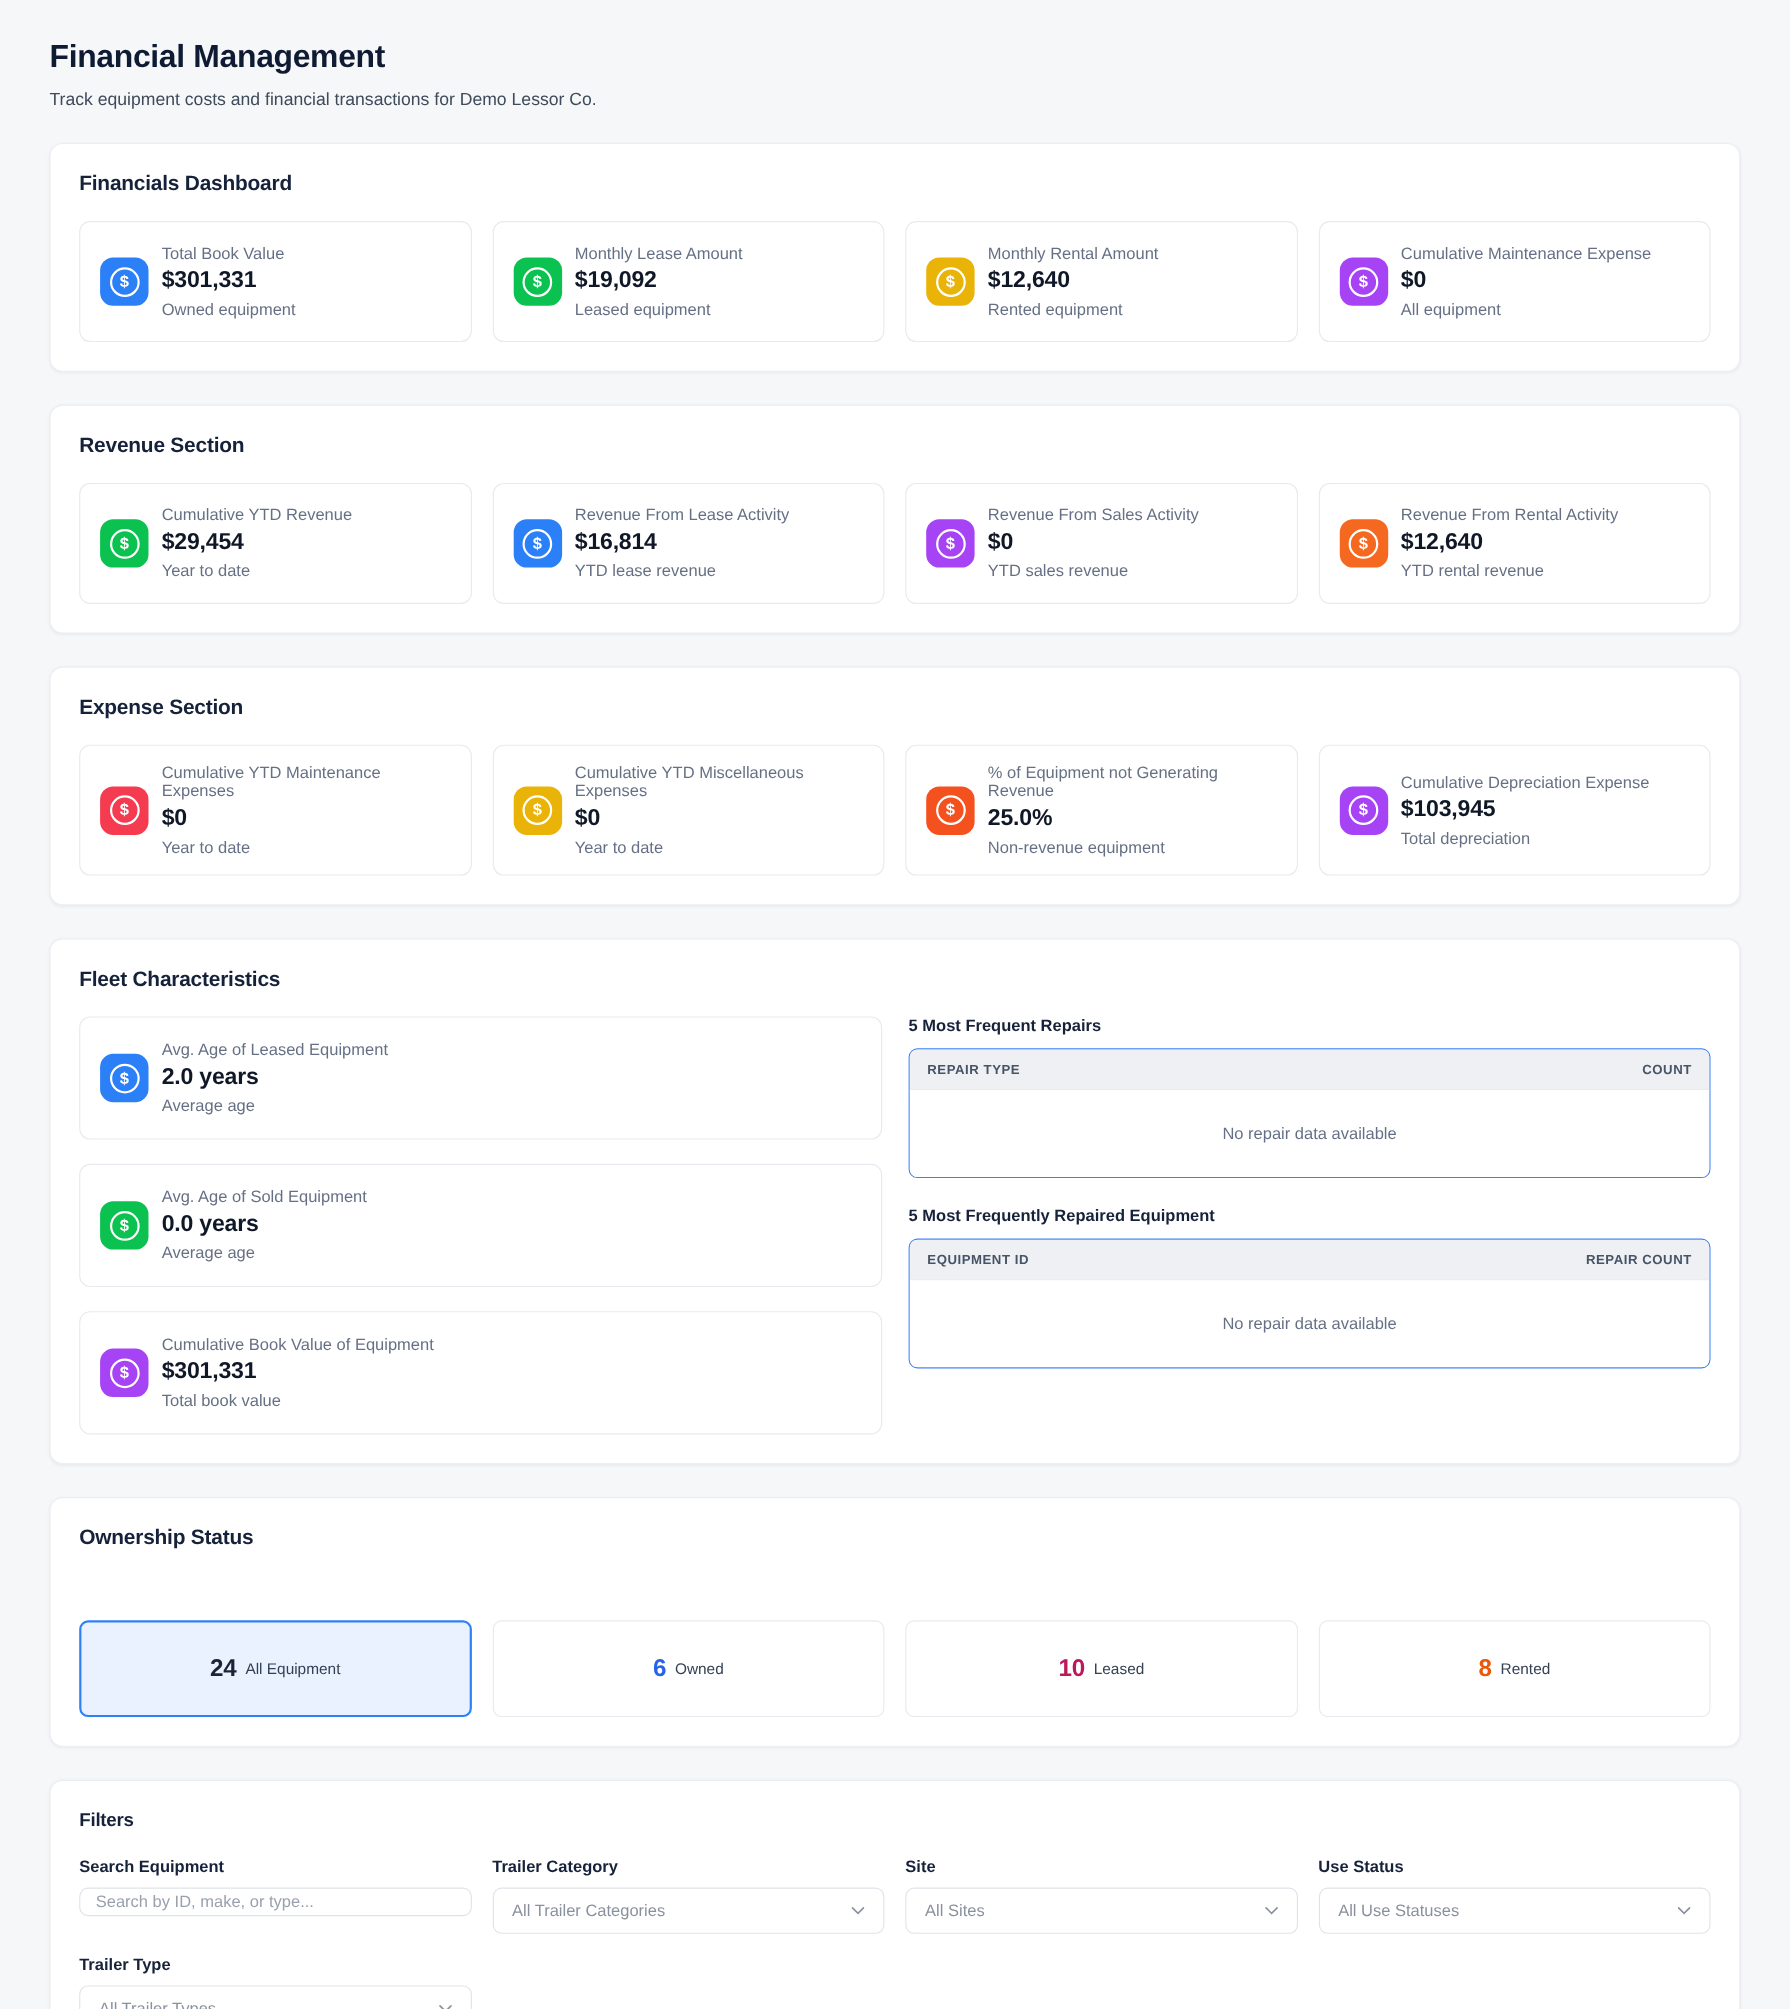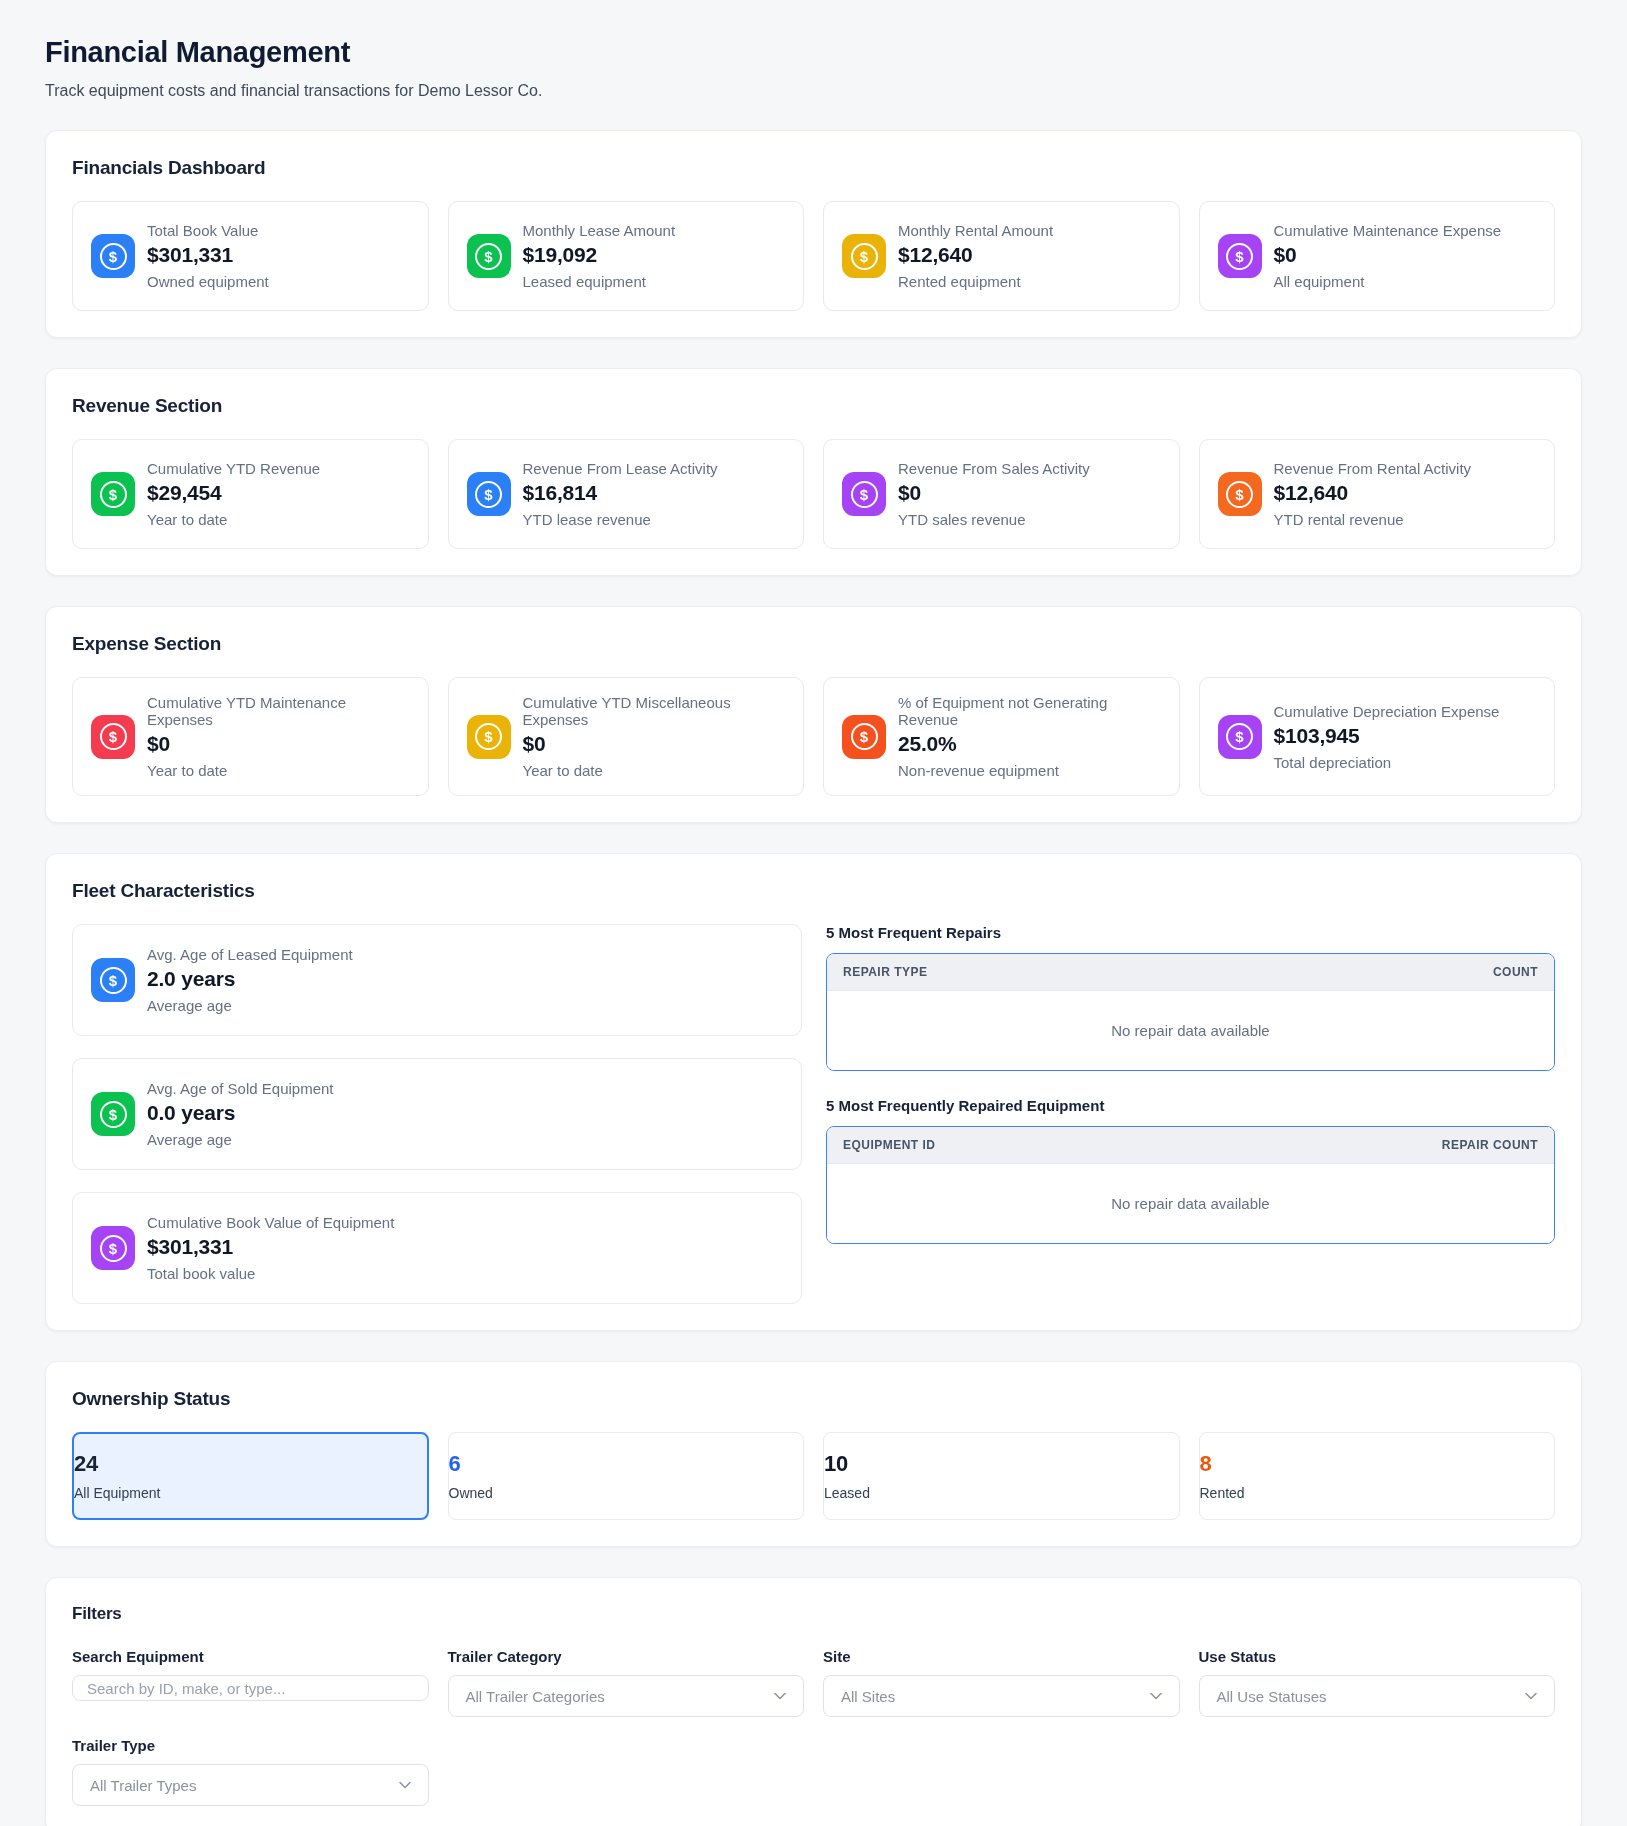--- a/index.html
+++ b/index.html
@@ -56,22 +56,22 @@
     padding: 11px 16px; border-bottom: 1px solid #e7eaee;
   }
   .mt-head span {
     font-size: 12px; font-weight: 700; color: #475467;
     text-transform: uppercase; letter-spacing: 0.04em;
   }
   .mt-empty { padding: 31px 16px; text-align: center; font-size: 15px; color: #667085; background: #fff; }
   
   .ocard {
     background: #fff; border: 1px solid #e7eaee; border-radius: 8px;
-    min-height: 88px; display: flex; flex-direction: column;
-    align-items: flex-start; justify-content: center; gap: 8px; cursor: pointer;
+    min-height: 88px; display: flex; flex-direction: row;
+    align-items: center; justify-content: center; gap: 8px; cursor: pointer; margin-top: 41px;
   }
   .ocard.selected { border: 2px solid #2f80f5; background: #e9f2fe; }
   .onum { font-size: 22px; font-weight: 800; letter-spacing: -0.2px; }
   .olabel { font-size: 14px; color: #344054; }
   
   .filter-grid { display: grid; grid-template-columns: repeat(4, 1fr); gap: 19px; margin-top: 24px; }
   .filter-field { display: flex; flex-direction: column; }
   .flabel { font-size: 15px; font-weight: 700; color: #16213a; margin-bottom: 10px; }
   .ftext-input {
     height: 26px; border: 1px solid #dfe3e8; border-radius: 8px; background: #fff;
@@ -292,21 +292,21 @@
   <div class="card-row">
     <div class="ocard selected">
       <div class="onum" style="color: rgb(27, 36, 55);">24</div>
       <div class="olabel">All Equipment</div>
     </div>
     <div class="ocard">
       <div class="onum" style="color: rgb(37, 99, 235);">6</div>
       <div class="olabel">Owned</div>
     </div>
     <div class="ocard">
-      <div class="onum" style="color: #0f172a;">10</div>
+      <div class="onum" style="color: #be185d;">10</div>
       <div class="olabel">Leased</div>
     </div>
     <div class="ocard">
       <div class="onum" style="color: rgb(232, 89, 12);">8</div>
       <div class="olabel">Rented</div>
     </div>
   </div>
 </div>
 
 <div class="section">

